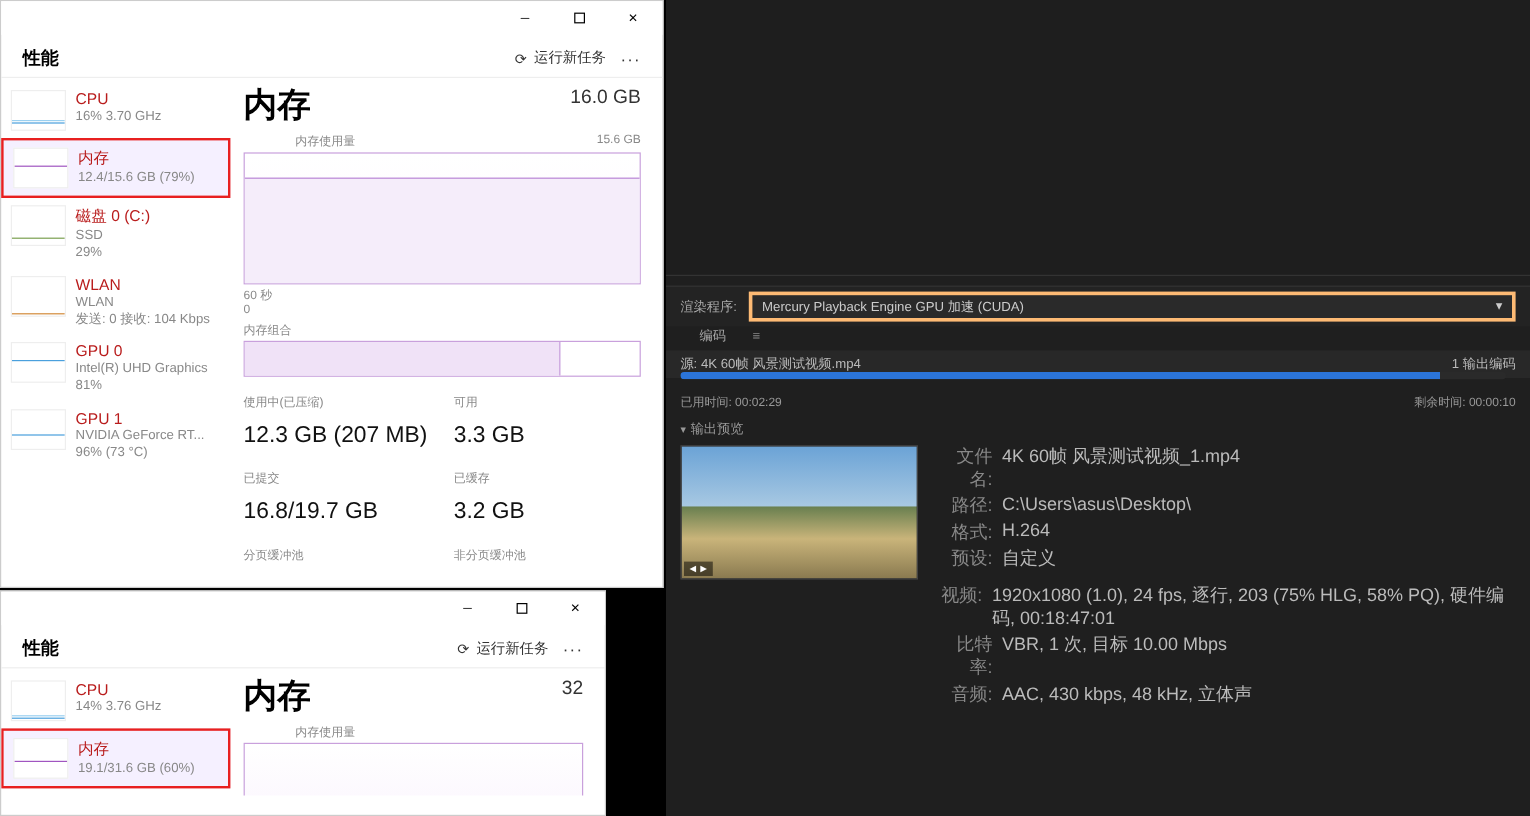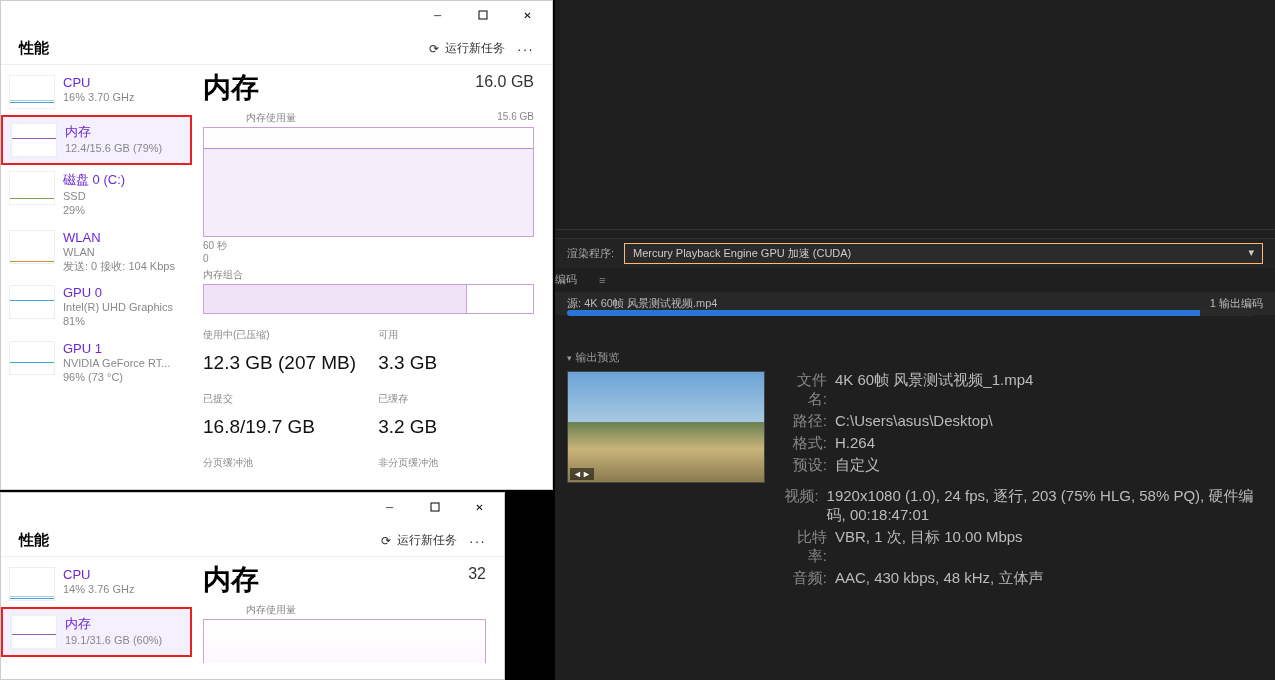--- a/index.html
+++ b/index.html
@@ -28,21 +28,21 @@
   .side-item.sel { background: #f5f0ff; border: 2px solid #e82020; }
   .thumb { width: 46px; height: 34px; background: #fff; border: 1px solid #eee; position: relative; overflow: hidden; flex-shrink: 0; }
   .thumb .line { position: absolute; left: 0; right: 0; height: 1px; }
   .thumb.cpu .line { top: 26px; background: #4aa0dd; box-shadow: 0 -2px 0 #9bd0f0; }
   .thumb.mem .line { top: 14px; background: #a055c0; }
   .thumb.disk .line { top: 26px; background: #7aa050; }
   .thumb.wlan .line { top: 30px; background: #d38a3a; }
   .thumb.gpu .line { top: 14px; background: #4aa0dd; }
   .thumb.gpu1 .line { top: 20px; background: #4aa0dd; }
   .side-text { display: flex; flex-direction: column; }
-  .side-name { font-size: 13px; color: #6d28d9; }
+  .side-name { font-size: 13px; color: #b91c1c; }
   .side-sub { font-size: 11px; color: #888; line-height: 1.3; }
 
   .main { flex: 1; padding: 4px 18px 8px 10px; overflow: hidden; }
   .main-head { display: flex; justify-content: space-between; align-items: flex-start; }
   .main-title { font-size: 28px; font-weight: 600; }
   .main-total { font-size: 16px; color: #333; margin-top: 4px; }
   .sub-row { display: flex; justify-content: space-between; font-size: 10px; color: #888; margin-top: 4px; padding-left: 43px; }
   .chart-big { height: 110px; border: 1px solid #c9a0dc; position: relative; background: linear-gradient(#fff,#fcf8fe); margin-top: 2px; }
   .chart-big .fill { position: absolute; left: 0; right: 0; top: 20px; bottom: 0; background: #f5edfa; border-top: 1px solid #bb88d6; }
   .axis { display: flex; justify-content: space-between; font-size: 10px; color: #888; margin-top: 2px; flex-direction: column; }
@@ -54,22 +54,22 @@
   .stats { display: flex; gap: 22px; margin-top: 14px; flex-wrap: wrap; }
   .stat-col { display: flex; flex-direction: column; gap: 10px; }
   .stat-label { font-size: 10px; color: #888; }
   .stat-val { font-size: 19px; font-weight: 400; color: #111; white-space: nowrap; }
 
   
   .ame { position: absolute; left: 555px; top: 0; width: 720px; height: 680px; background: #1f1f1f; color: #bbb; font-size: 12px; }
   .ame-top { height: 230px; background: #1e1e1e; border-bottom: 1px solid #333; }
   .render-row { display: flex; align-items: center; padding: 4px 12px; gap: 10px; background: #232323; border-top: 1px solid #333; position: absolute; top: 238px; left: 0; right: 0; }
   .render-label { font-size: 11px; color: #aaa; }
-  .render-val { flex: 1; background: #2a2a2a; border: 1px solid #fdba74; padding: 2px 8px; font-size: 11px; color: #ccc; }
-  .enc-header { position: absolute; top: 266px; left: 0; right: 0; padding: 6px 0; font-size: 11px; color: #aaa; display: flex; align-items: center; gap: 22px; }
+  .render-val { flex: 1; background: #2a2a2a; border: 3px solid #fdba74; padding: 2px 8px; font-size: 11px; color: #ccc; }
+  .enc-header { position: absolute; top: 266px; left: 0; right: 0; padding: 6px 28px; font-size: 11px; color: #aaa; display: flex; align-items: center; gap: 22px; }
   .enc-header .bars { color: #888; }
   .src-row { position: absolute; top: 292px; left: 0; right: 0; display: flex; justify-content: space-between; padding: 4px 12px; font-size: 11px; background: #282828; }
   .progress { position: absolute; top: 310px; left: 12px; right: 20px; height: 6px; background: #2a2a2a; border-radius: 3px; overflow: hidden; }
   .progress .fill { height: 100%; width: 92%; background: #2b74d8; }
   .time-row { position: absolute; top: 324px; left: 0; right: 0; display: flex; justify-content: space-between; padding: 4px 12px; font-size: 10px; color: #999; }
   .out-panel { position: absolute; top: 344px; left: 0; right: 0; padding: 6px 12px; }
   .out-title { font-size: 11px; color: #999; display: flex; align-items: center; gap: 4px; }
   .out-title .chev { font-size: 9px; }
   .out-body { display: flex; gap: 14px; margin-top: 6px; }
   .preview { width: 198px; height: 112px; background: linear-gradient(#6ba3d6 0%, #a7c8e2 45%, #6a8050 46%, #c9b47a 70%, #8a7a50 100%); border: 1px solid #444; position: relative; }
@@ -276,20 +276,30 @@
   <div class="src-row">
     <span>
       <span>源:</span>
       <span>4K 60帧 风景测试视频.mp4</span>
     </span>
     <span>1 输出编码</span>
   </div>
   <div class="progress">
       <div class="fill"></div>
     </div>
+  <div class="time-row">
+    <span>
+      <span>已用时间:</span>
+      <span>00:02:29</span>
+    </span>
+    <span>
+      <span>剩余时间:</span>
+      <span>00:00:10</span>
+    </span>
+  </div>
   <div class="out-panel">
     <div class="out-title">
       <span class="chev">▾</span>
       <span>输出预览</span>
     </div>
     <div class="out-body">
       <div class="preview">
         <div class="badge">◄►</div>
       </div>
       <div class="meta">

